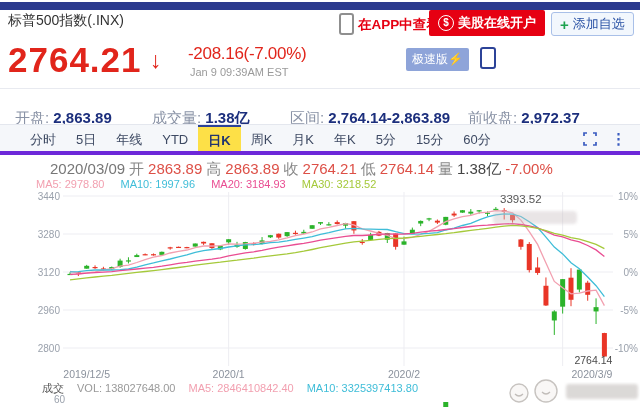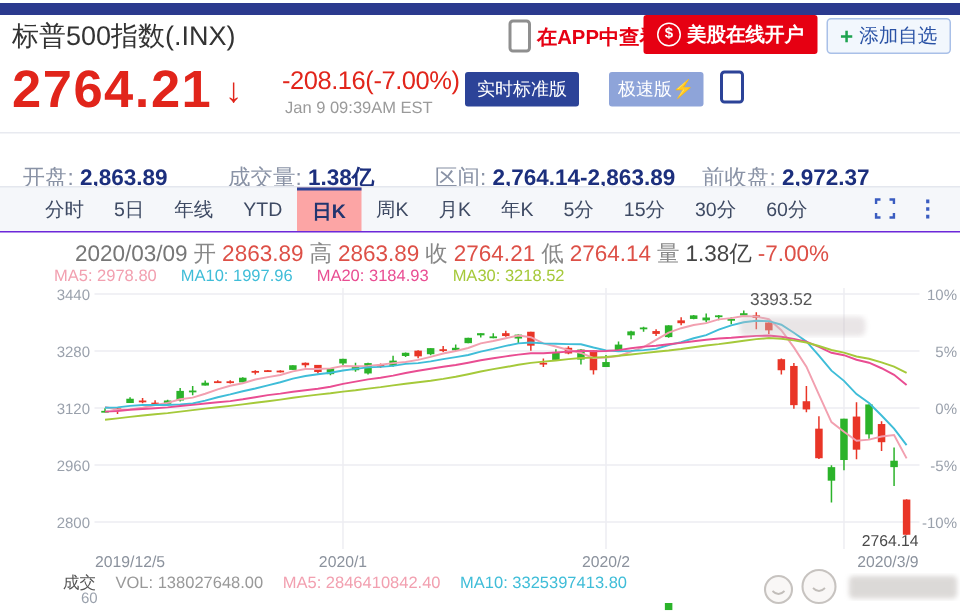--- a/index.html
+++ b/index.html
@@ -2,21 +2,21 @@
 <html><head>
 <meta charset="utf-8">
 <style>
   html,body{margin:0;padding:0;background:#fff;}
   .screen{position:relative;width:640px;height:407px;background:#fff;overflow:hidden;
           font-family:"Liberation Sans",sans-serif;}
   .abs{position:absolute;white-space:nowrap;}
   
   .topbar{position:absolute;left:0;top:2px;width:640px;height:8px;background:#2b3a8e;}
   
-  .title{left:8px;top:12px;font-size:18px;color:#333;}
+  .title{left:8px;top:12px;font-size:14px;color:#333;}
   .phone-ico{left:339px;top:13px;width:11px;height:18px;border:2px solid #8f8f8f;border-radius:3px;}
   .view-app{left:358px;top:16px;font-size:13.5px;font-weight:bold;color:#e60012;cursor:pointer;}
   .btn-open{left:429px;top:10px;height:26px;background:#e60012;color:#fff;border:none;border-radius:2px;
             font-size:13px;font-weight:bold;display:flex;align-items:center;gap:4px;padding:0 9px;cursor:pointer;
             font-family:"Liberation Sans",sans-serif;}
   .s-circle{display:inline-block;width:14px;height:14px;border:1px solid #fff;border-radius:50%;
             font-size:10px;line-height:14px;text-align:center;font-weight:bold;}
   .btn-add{left:551px;top:12px;height:24px;background:#f2f7fd;border:1px solid #a9c0e8;border-radius:3px;
            color:#2a52a5;font-size:13px;display:flex;align-items:center;gap:4px;padding:0 8px;cursor:pointer;
            font-family:"Liberation Sans",sans-serif;}
@@ -30,23 +30,23 @@
   .badge.navy{left:310px;background:#2c4398;}
   .badge.lite{left:406px;background:#8ea4d9;padding:3px 6px;}
   .mini-phone{left:480px;top:47px;width:12px;height:18px;border:2px solid #2c4398;border-radius:3px;cursor:pointer;}
   .divider{left:0;top:88px;width:640px;height:1px;background:#e8eaf0;}
   
   .stats-row .stat{position:absolute;top:109px;font-size:15px;}
   .stat .lbl{color:#8a93a6;}
   .stat .val{color:#1c2f7d;font-weight:bold;}
   
   .tabbar{position:absolute;left:0;top:124px;width:640px;height:31px;background:#f5f7fa;
-          border-top:1px solid #e4e7ee;border-bottom:1px solid #6d28d9;display:flex;padding-left:20px;box-sizing:border-box;}
+          border-top:1px solid #e4e7ee;border-bottom:4px solid #6d28d9;display:flex;padding-left:20px;box-sizing:border-box;}
   .tab{padding:0 10px;line-height:29px;font-size:13px;color:#3e4a63;cursor:pointer;}
-  .tab.active{background:#fca5a5;border-top:2px solid #2c4398;line-height:27px;color:#22356f;font-weight:bold;text-align:center;}
+  .tab.active{background:#fde047;border-top:2px solid #2c4398;line-height:27px;color:#22356f;font-weight:bold;text-align:center;}
   .tab-icons{position:absolute;right:14px;top:130px;display:flex;gap:14px;align-items:center;}
   .dots{color:#3a5cc0;font-size:15px;font-weight:bold;cursor:pointer;}
   
   .ohlc-row{left:50px;top:160px;font-size:15px;color:#888;}
   .ohlc-row span{margin-right:4px;}
   .ma-row{left:36px;top:178px;font-size:11px;}
   .ma-row span{margin-right:16px;}
   .vol-row{left:42px;top:381px;font-size:11px;}
   .vol-row span{margin-right:13px;}
   .vol-scale{left:54px;top:394px;font-size:10px;color:#9aa1ac;}
@@ -68,21 +68,20 @@
   </button>
   <button class="abs btn-add">
     <span class="plus">+</span>
     <span>添加自选</span>
   </button>
 
   <div class="abs price">2764.21</div>
   <div class="abs arrow">↓</div>
   <div class="abs chg">-208.16(-7.00%)</div>
   <div class="abs ts">Jan 9 09:39AM EST</div>
-  <div class="abs badge navy">实时标准版</div>
   <div class="abs badge lite"><span>极速版</span><span>⚡</span></div>
   <div class="abs mini-phone"></div>
   <div class="abs divider"></div>
 
   <div class="stats-row">
     <div class="stat" style="left:15px"><span class="lbl">开盘:</span> <span class="val">2,863.89</span></div>
     <div class="stat" style="left:152px"><span class="lbl">成交量:</span> <span class="val">1.38亿</span></div>
     <div class="stat" style="left:290px"><span class="lbl">区间:</span> <span class="val">2,764.14-2,863.89</span></div>
     <div class="stat" style="left:468px"><span class="lbl">前收盘:</span> <span class="val">2,972.37</span></div>
   </div>
@@ -91,21 +90,20 @@
       <span class="tab">分时</span>
       <span class="tab">5日</span>
       <span class="tab">年线</span>
       <span class="tab">YTD</span>
       <span class="tab active">日K</span>
       <span class="tab">周K</span>
       <span class="tab">月K</span>
       <span class="tab">年K</span>
       <span class="tab">5分</span>
       <span class="tab">15分</span>
-      <span class="tab">30分</span>
       <span class="tab">60分</span>
     </div>
   <div class="tab-icons">
     <span style="display:inline-flex;">
       <svg style="position:static" width="14" height="14" viewBox="0 0 14 14">
         <path d="M1 4 V1 H4 M10 1 H13 V4 M13 10 V13 H10 M4 13 H1 V10" fill="none" stroke="#3a5cc0" stroke-width="1.7"></path>
       </svg>
     </span>
     <span class="dots">⋮</span>
   </div>

